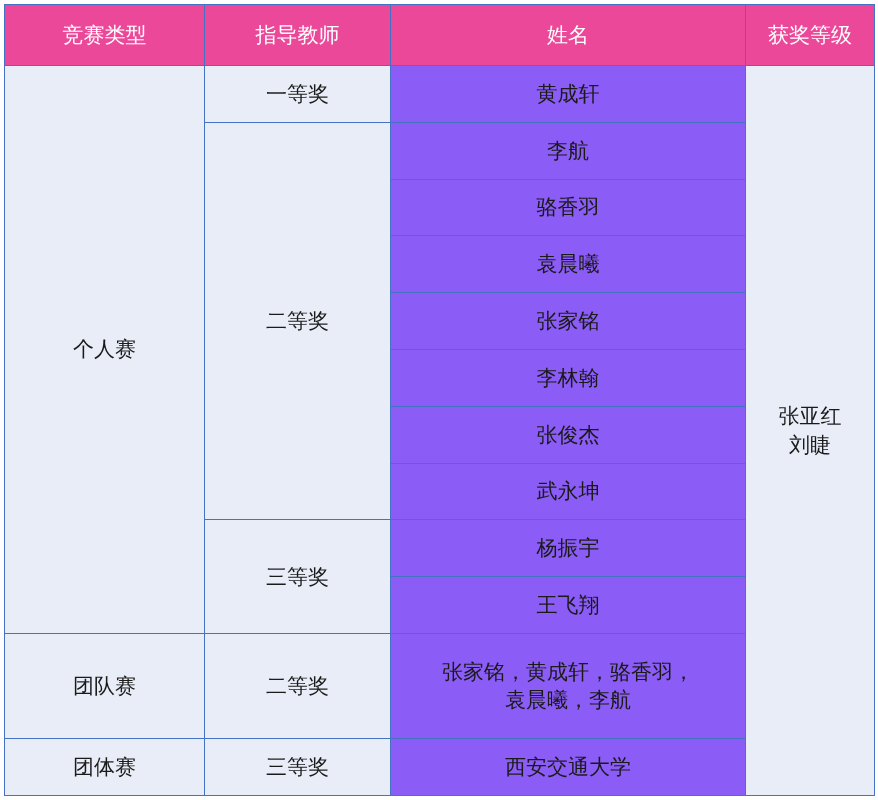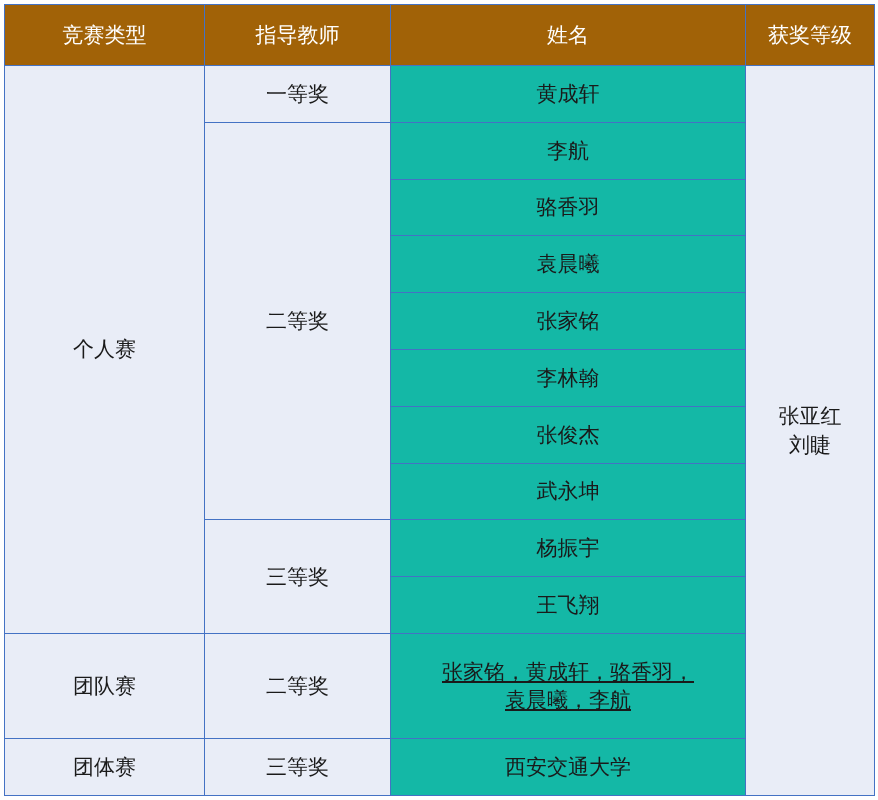--- a/index.html
+++ b/index.html
@@ -30,44 +30,43 @@
   table.award-table th {
     border: 1px solid #4472c4;
     text-align: center;
     vertical-align: middle;
     font-size: 21px;
     font-weight: normal;
     padding: 2px 4px;
     line-height: 1.35;
   }
   thead th {
-    background: #a16207;
+    background: #ec4899;
     color: #ffffff;
     font-weight: bold;
     font-size: 22px;
     height: 56px;
     border: 1px solid #4472c4;
   }
   tbody td {
     background: #e9edf7;
   }
   td.name-cell {
-    background: #14b8a6;
+    background: #8b5cf6;
   }
   col.c1 { width: 200px; }
   col.c2 { width: 186px; }
   col.c3 { width: 355px; }
   col.c4 { width: 129px; }
   .teacher-cell {
     line-height: 2.4;
   }
   .multi-line {
     font-size: 20px;
     line-height: 1.45;
-    text-decoration: underline;
   }
 </style>
 </head>
 <body>
 
 <div class="sheet">
   <table class="award-table">
     <colgroup>
       <col class="c1">
         <col class="c2">

